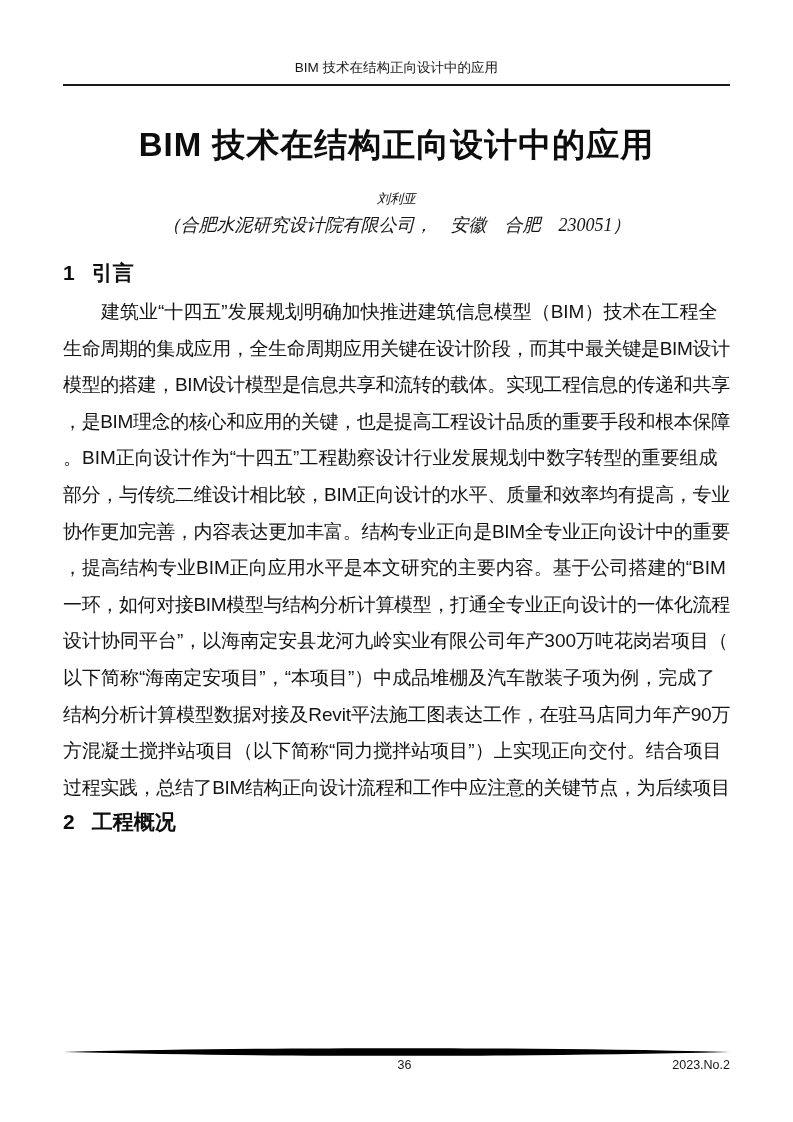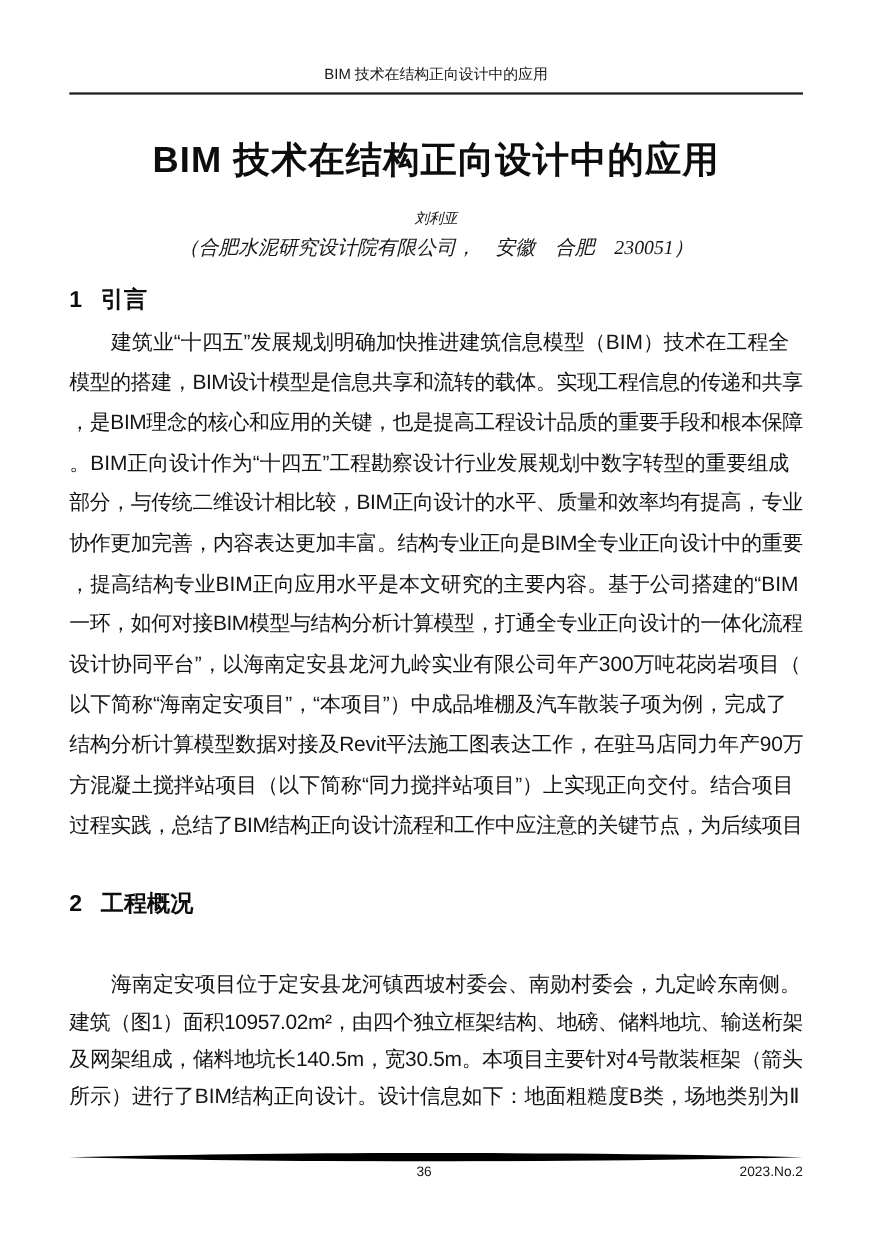--- a/index.html
+++ b/index.html
@@ -74,21 +74,21 @@
     white-space:nowrap;
     overflow:visible;
     text-align:left;
   }
   .para-line.first{text-indent:38px;}
   
   .footer-bar{
     position:absolute;top:1048px;left:63px;width:667px;height:8px;
   }
   .footer-page-number{
-    position:absolute;top:1057px;left:52px;width:667px;
+    position:absolute;top:1057px;left:71px;width:667px;
     text-align:center;
     font-size:12.5px;line-height:16px;
     font-family:"Liberation Sans",serif;
     color:#161616;
   }
   .footer-issue{
     position:absolute;top:1057px;left:63px;width:667px;
     text-align:right;
     font-size:12.5px;line-height:16px;
     font-family:"Liberation Sans",serif;
@@ -109,44 +109,39 @@
   <div class="author">刘利亚</div>
 
   <div class="affiliation">（合肥水泥研究设计院有限公司，　安徽　合肥　230051）</div>
 
   <div class="section-heading" id="s1-heading">
     <span class="num">1</span><span>引言</span>
   </div>
 
   <div class="para" id="para-1">
       <div class="para-line first" style="letter-spacing: 0px;">建筑业“十四五”发展规划明确加快推进建筑信息模型（BIM）技术在工程全</div>
+      <div class="para-line" style="letter-spacing: -0.351351px;">生命周期的集成应用，全生命周期应用关键在设计阶段，而其中最关键是BIM设计</div>
       <div class="para-line" style="letter-spacing: -0.351351px;">模型的搭建，BIM设计模型是信息共享和流转的载体。实现工程信息的传递和共享</div>
       <div class="para-line" style="letter-spacing: -0.351351px;">，是BIM理念的核心和应用的关键，也是提高工程设计品质的重要手段和根本保障</div>
       <div class="para-line" style="letter-spacing: 0px;">。BIM正向设计作为“十四五”工程勘察设计行业发展规划中数字转型的重要组成</div>
       <div class="para-line" style="letter-spacing: -0.351351px;">部分，与传统二维设计相比较，BIM正向设计的水平、质量和效率均有提高，专业</div>
       <div class="para-line" style="letter-spacing: -0.351351px;">协作更加完善，内容表达更加丰富。结构专业正向是BIM全专业正向设计中的重要</div>
       <div class="para-line" style="letter-spacing: 0px;">，提高结构专业BIM正向应用水平是本文研究的主要内容。基于公司搭建的“BIM</div>
       <div class="para-line" style="letter-spacing: -0.351351px;">一环，如何对接BIM模型与结构分析计算模型，打通全专业正向设计的一体化流程</div>
       <div class="para-line" style="letter-spacing: 0px;">设计协同平台”，以海南定安县龙河九岭实业有限公司年产300万吨花岗岩项目（</div>
       <div class="para-line" style="letter-spacing: 0px;">以下简称“海南定安项目”，“本项目”）中成品堆棚及汽车散装子项为例，完成了</div>
       <div class="para-line" style="letter-spacing: -0.128205px;">结构分析计算模型数据对接及Revit平法施工图表达工作，在驻马店同力年产90万</div>
       <div class="para-line" style="letter-spacing: 0px;">方混凝土搅拌站项目（以下简称“同力搅拌站项目”）上实现正向交付。结合项目</div>
       <div class="para-line" style="letter-spacing: -0.351351px;">过程实践，总结了BIM结构正向设计流程和工作中应注意的关键节点，为后续项目</div>
     </div>
 
   <div class="section-heading" id="s2-heading">
     <span class="num">2</span><span>工程概况</span>
   </div>
 
-  <div class="para" id="para-2">
-      <div class="para-line first" style="letter-spacing: 0px;">海南定安项目位于定安县龙河镇西坡村委会、南勋村委会，九定岭东南侧。</div>
-      <div class="para-line" style="letter-spacing: -0.365854px;">建筑（图1）面积10957.02m²，由四个独立框架结构、地磅、储料地坑、输送桁架</div>
-      <div class="para-line" style="letter-spacing: -0.268293px;">及网架组成，储料地坑长140.5m，宽30.5m。本项目主要针对4号散装框架（箭头</div>
-      <div class="para-line" style="letter-spacing: 0px;">所示）进行了BIM结构正向设计。设计信息如下：地面粗糙度B类，场地类别为Ⅱ</div>
-    </div>
 
   <svg class="footer-bar" viewBox="0 0 667 8" preserveAspectRatio="none" aria-hidden="true">
     <path d="M0,4 C120,1 240,0.2 333.5,0.2 C427,0.2 547,1 667,4 C547,7 427,7.8 333.5,7.8 C240,7.8 120,7 0,4 Z" fill="#000000"></path>
   </svg>
 
   <div class="footer-page-number">36</div>
 
   <div class="footer-issue">2023.No.2</div>
 
 </div>

